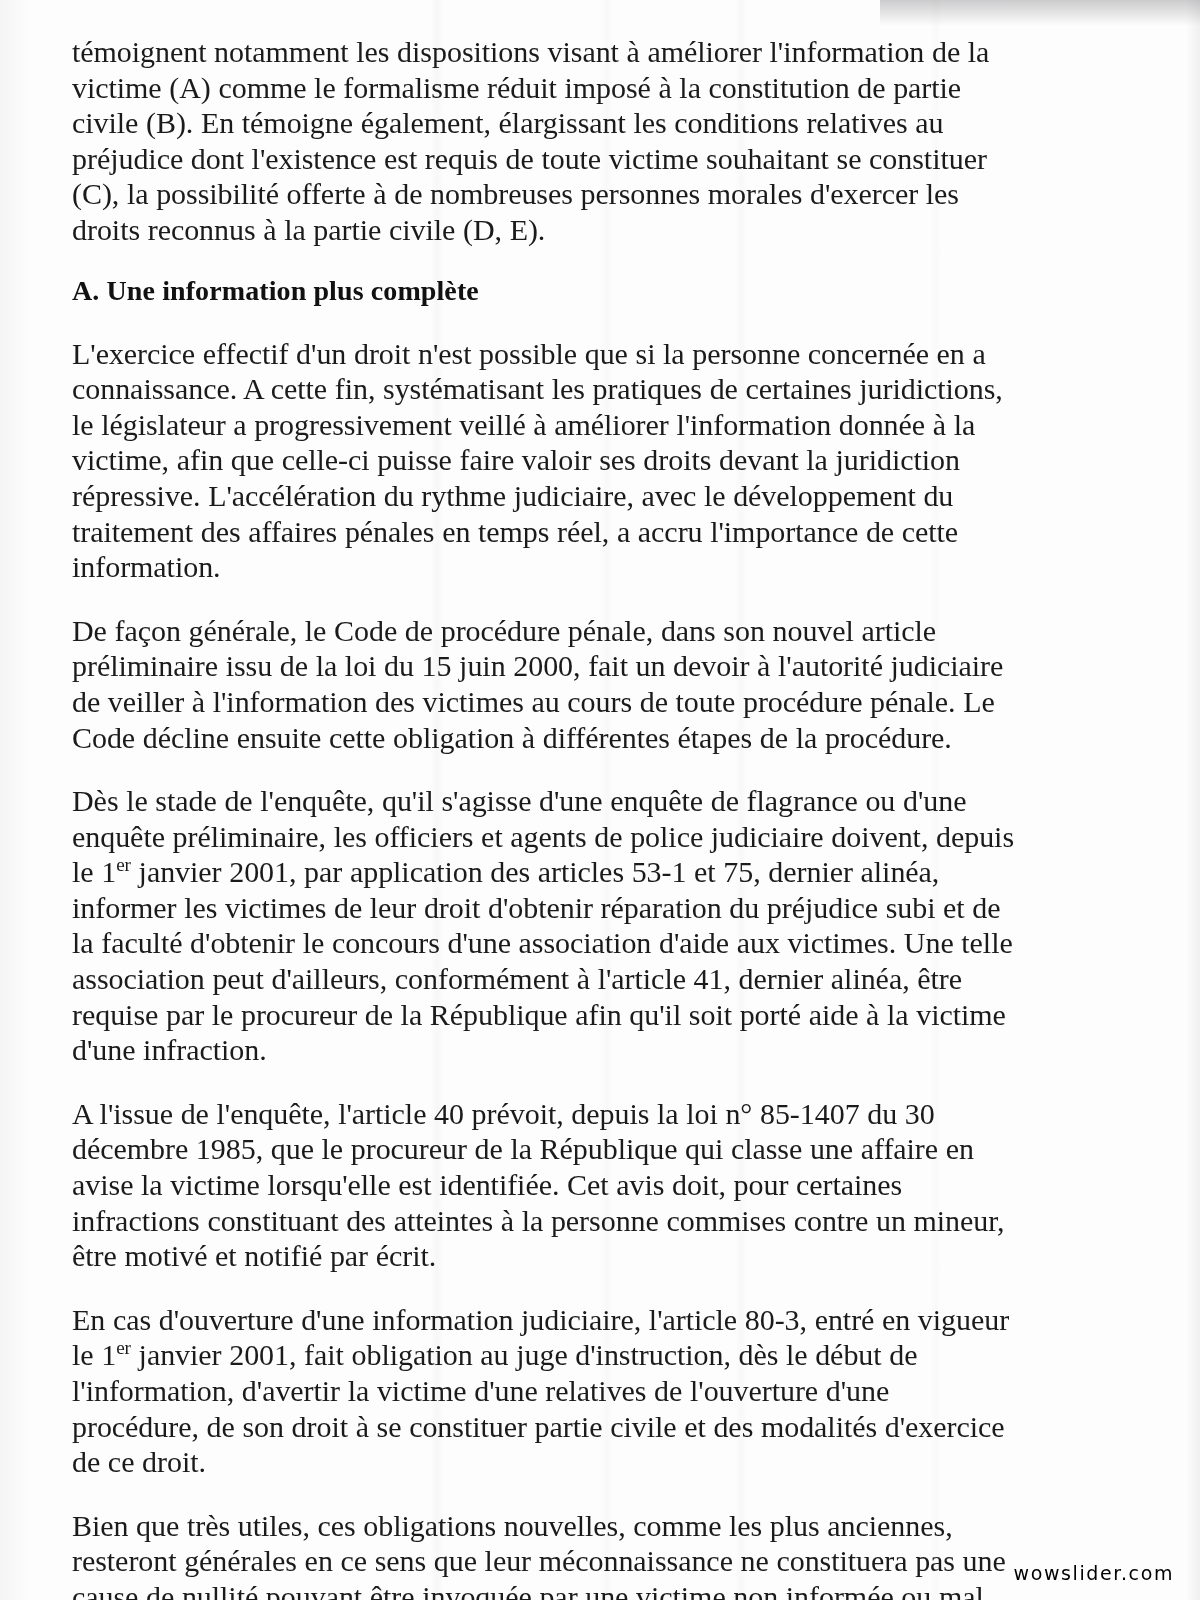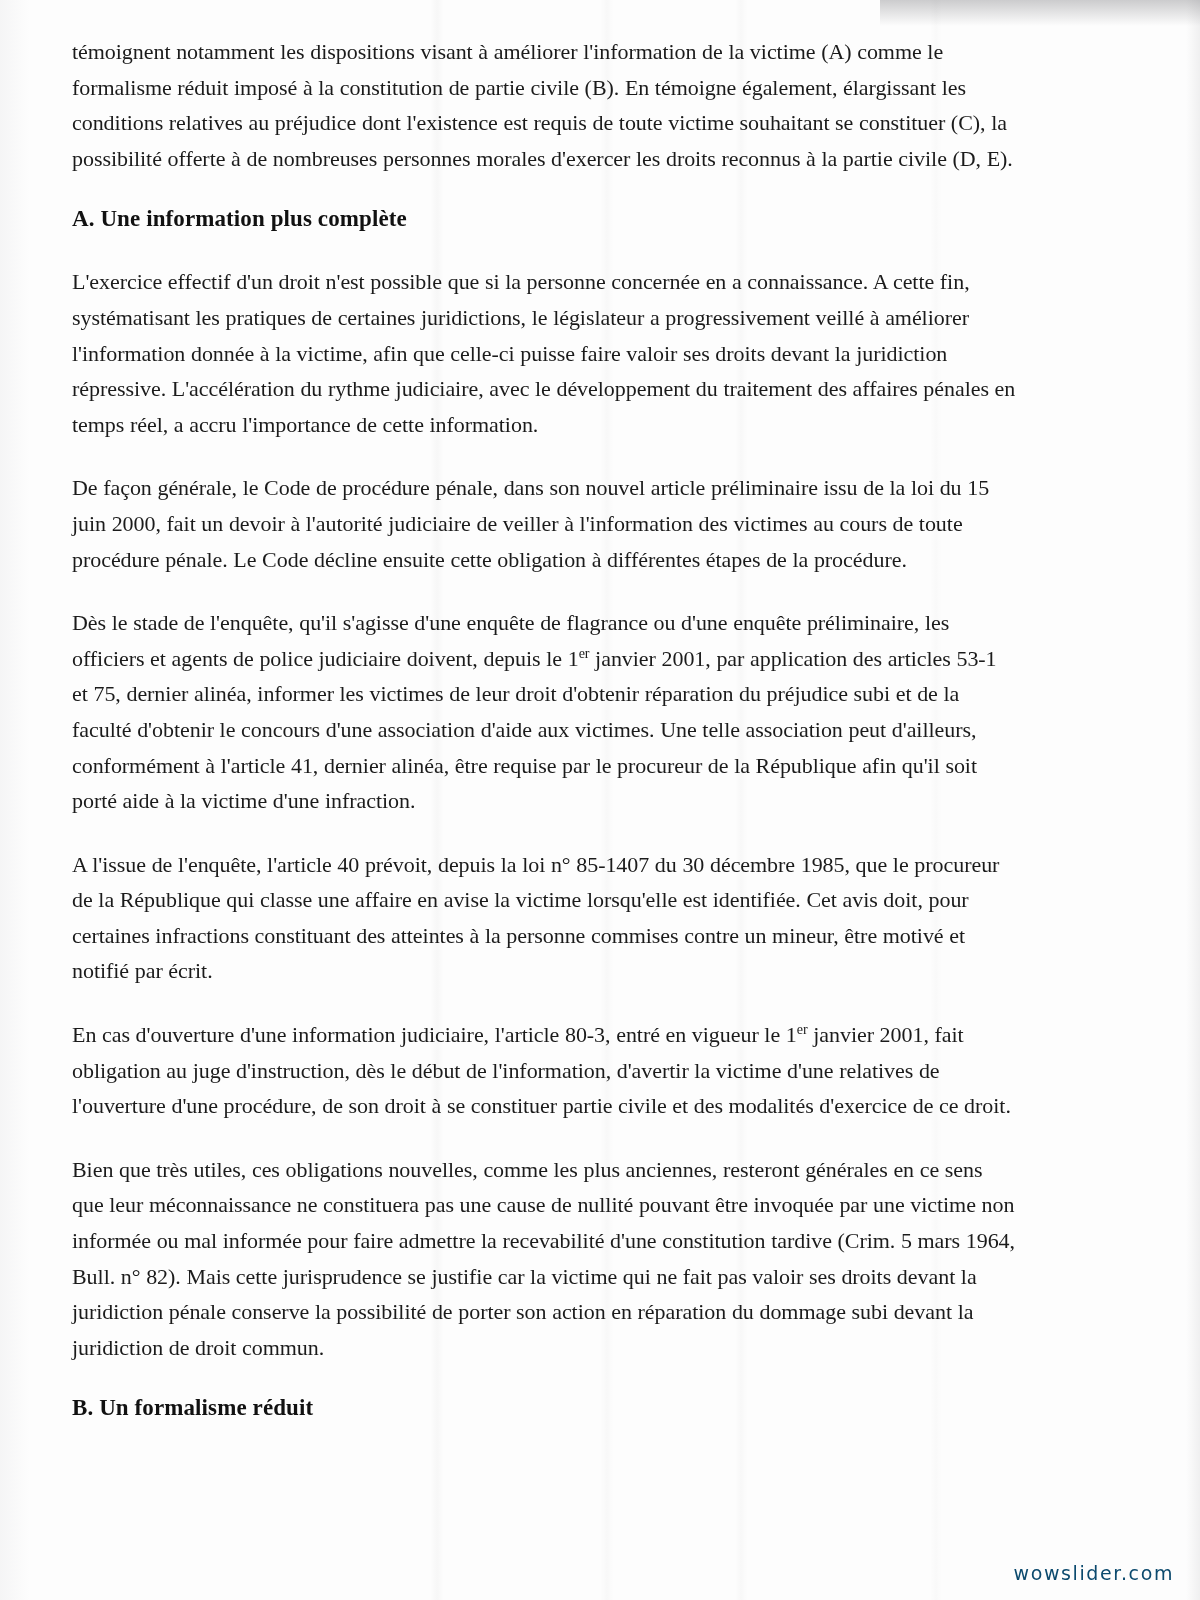--- a/index.html
+++ b/index.html
@@ -72,52 +72,52 @@
   .content {
     position: absolute;
     left: 72px;
     top: 34px;
     width: 944px;
     z-index: 5;
   }
 
   p.para {
     margin: 0 0 28px 0;
-    font-size: 22px;
+    font-size: 30px;
     line-height: 35.6px;
     text-align: left;
     letter-spacing: -0.05px;
     word-spacing: 0.2px;
     color: #1b1b1b;
   }
 
   h2.heading {
     margin: 0 0 30px 0;
-    font-size: 23px;
+    font-size: 28px;
     line-height: 30px;
     font-weight: bold;
     letter-spacing: 0.1px;
     color: #111111;
   }
 
   sup {
     font-size: 0.64em;
     vertical-align: super;
     line-height: 0;
   }
 
   
   .watermark {
     position: absolute;
     right: 26px;
     bottom: 16px;
     font-family: "DejaVu Sans", "Liberation Sans", sans-serif;
     font-size: 19px;
     letter-spacing: 1.6px;
-    color: #0c4a6e;
+    color: #000000;
     z-index: 6;
     white-space: nowrap;
   }
 </style>
 </head>
 <body>
 
 <div class="page">
 
   <div class="scan-edge-left"></div>

